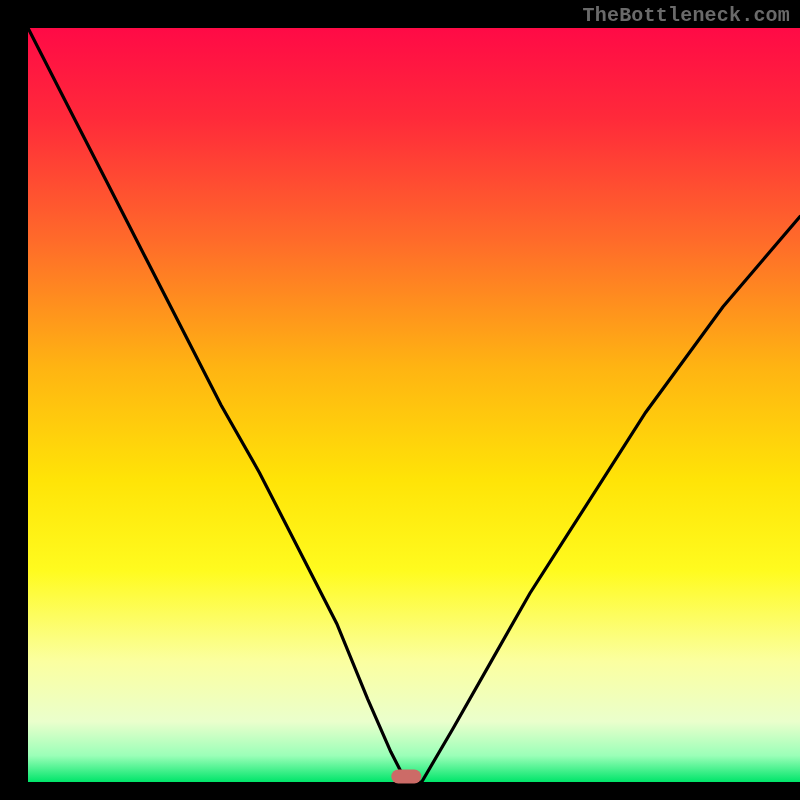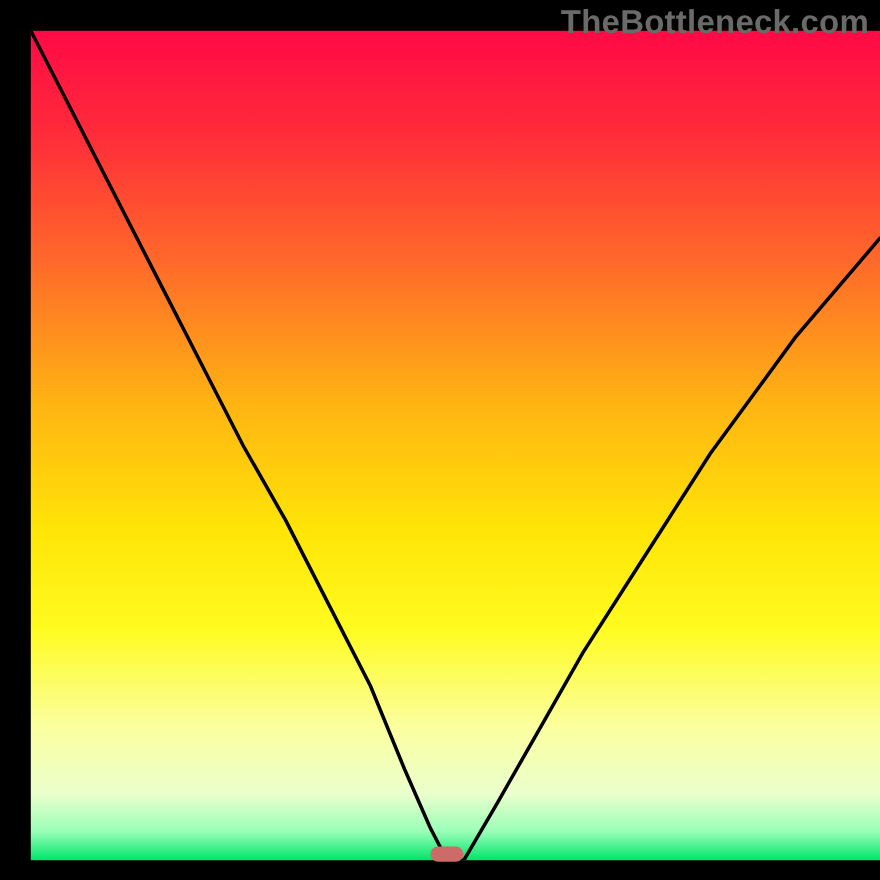--- a/index.html
+++ b/index.html
@@ -15,23 +15,24 @@
     position: relative;
     width: 800px;
     height: 800px;
     background: #000;
   }
   .watermark {
     position: absolute;
     top: 4px;
     right: 10px;
     color: #6a6a6a;
-    font-size: 30px;
+    font-size: 20px;
     font-weight: 600;
     letter-spacing: 0.2px;
+    font-family: Liberation Mono, monospace;
   }
   svg {
     display: block;
   }
 </style>
 </head>
 <body>
 
 <div class="frame">
   <div class="watermark">TheBottleneck.com</div>

